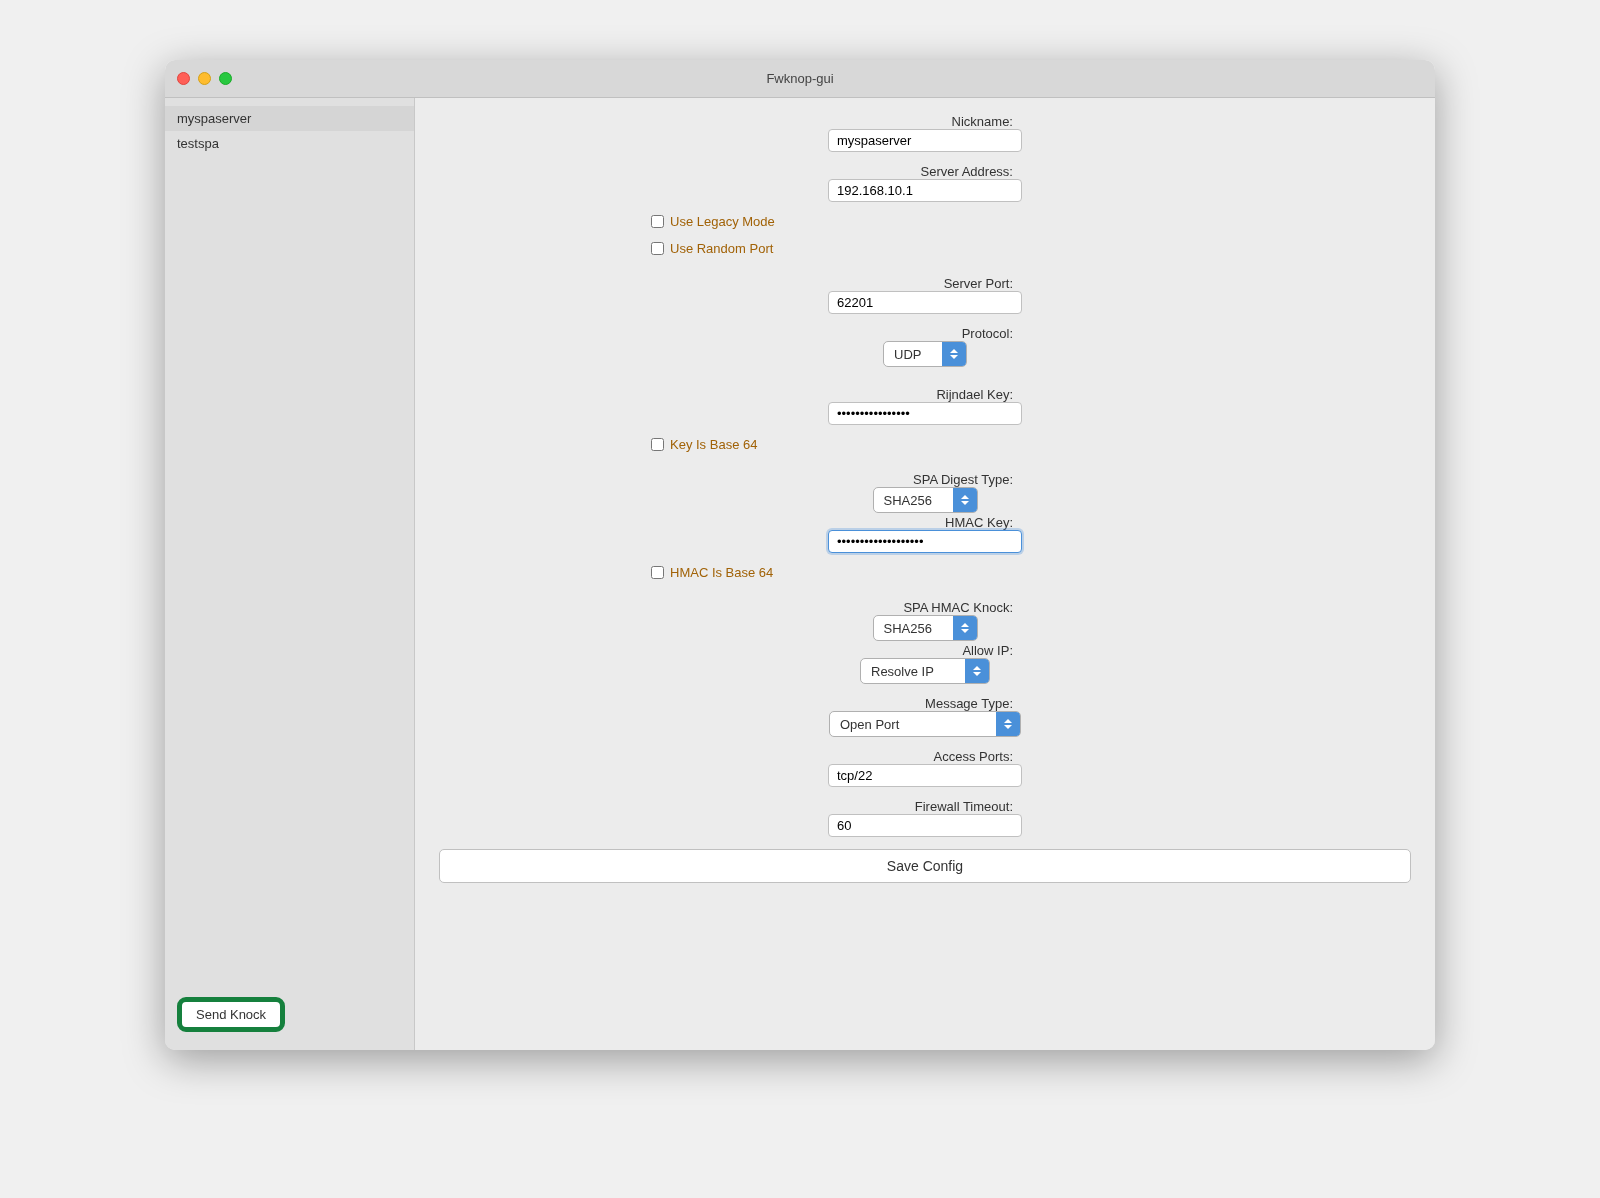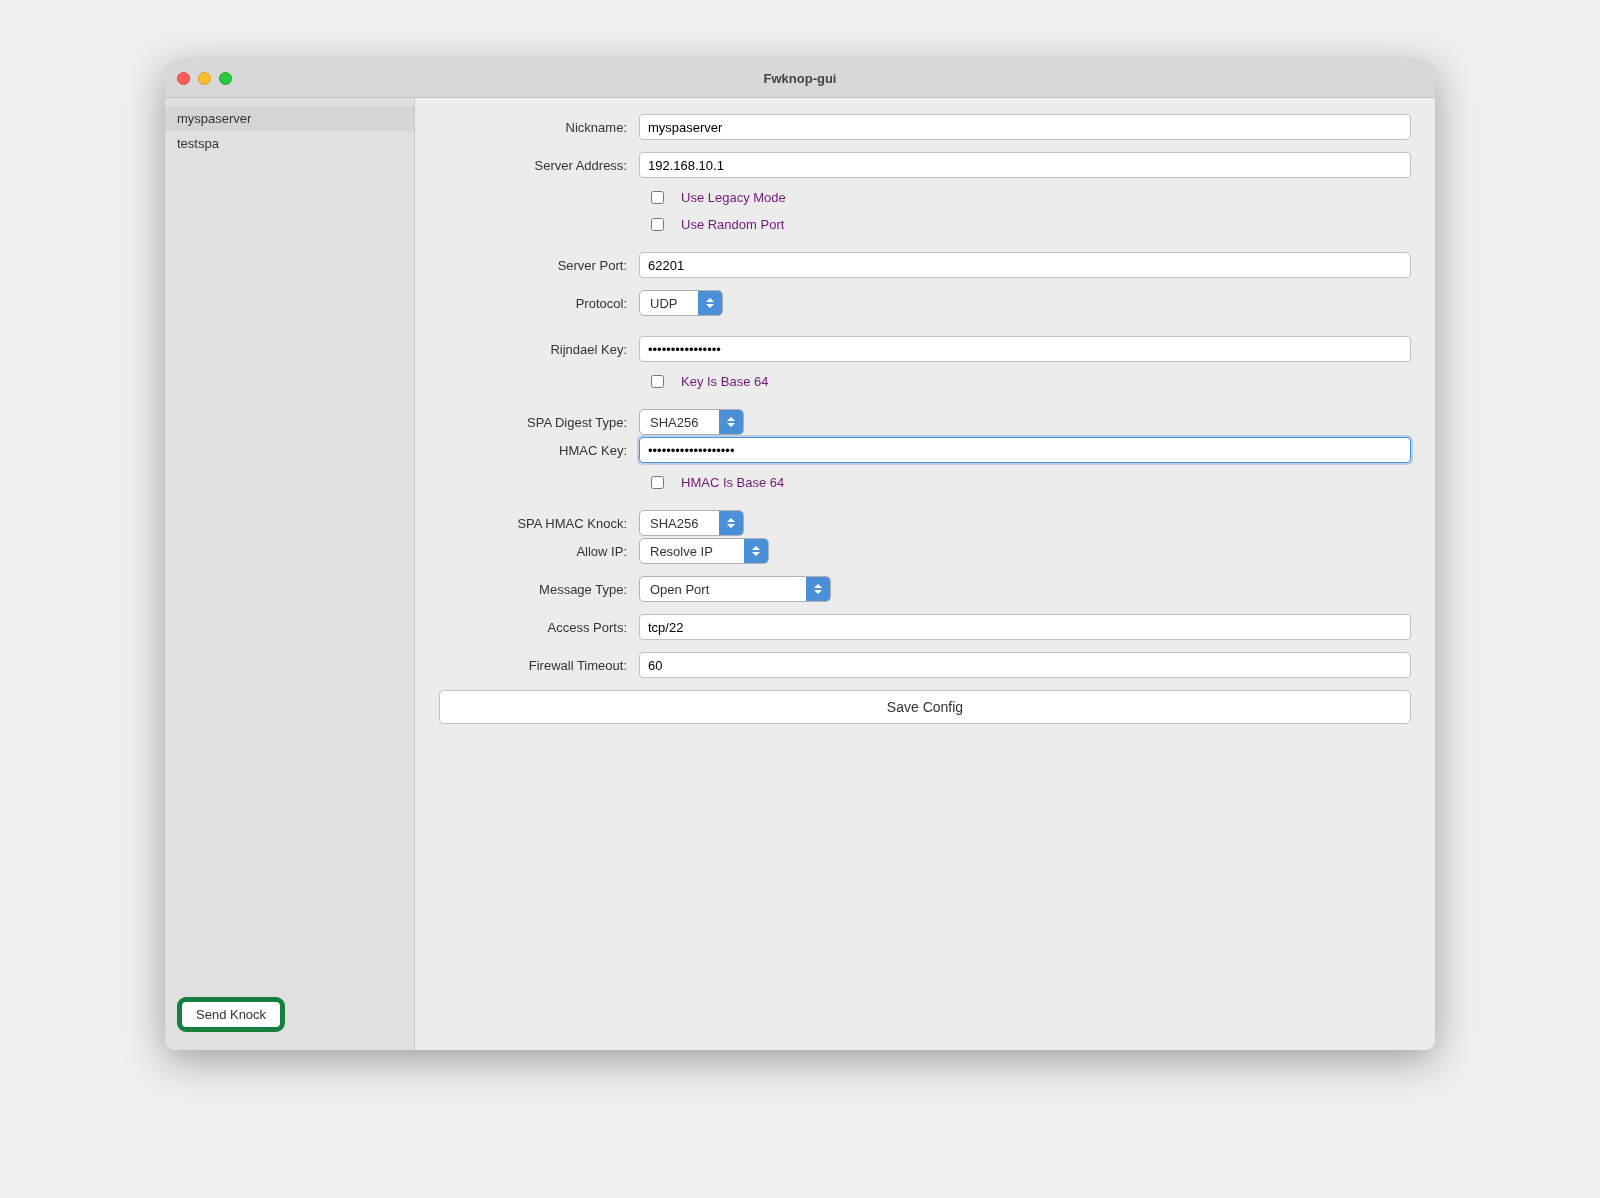--- a/index.html
+++ b/index.html
@@ -54,21 +54,21 @@
       border-radius: 50%;
     }
 
     .traffic-light.close { background: #ff5f57; border: 1px solid #e0443e; }
     .traffic-light.minimize { background: #febc2e; border: 1px solid #d4a017; }
     .traffic-light.maximize { background: #28c840; border: 1px solid #1aab29; }
 
     .title-text {
       font-size: 13px;
       color: #444;
-      font-weight: 700;
+      font-weight: 400;
     }
 
     .content {
       display: flex;
       flex: 1;
       overflow: hidden;
     }
 
     .sidebar {
       width: 250px;
@@ -113,20 +113,21 @@
       flex: 1;
       background: #ececec;
       padding: 16px 24px;
       overflow-y: auto;
     }
 
     .form-row {
       display: flex;
       align-items: center;
       margin-bottom: 12px;
+      flex-direction: column;
     }
 
     .form-label {
       width: 200px;
       text-align: right;
       padding-right: 12px;
       font-size: 13px;
       color: #333;
       flex-shrink: 0;
     }
@@ -155,22 +156,21 @@
     }
 
     .checkbox-row input[type="checkbox"] {
       margin-right: 6px;
       width: 13px;
       height: 13px;
     }
 
     .checkbox-label {
       font-size: 13px;
-      color: #701a75;
-      margin-left: 11px;
+      color: #a16207;
     }
 
     .protocol-select { width: 84px; }
     .sha-select { width: 105px; }
     .allowip-select { width: 130px; }
     .messagetype-select { width: 192px; }
 
     .select-row {
       margin-bottom: 2px;
     }

